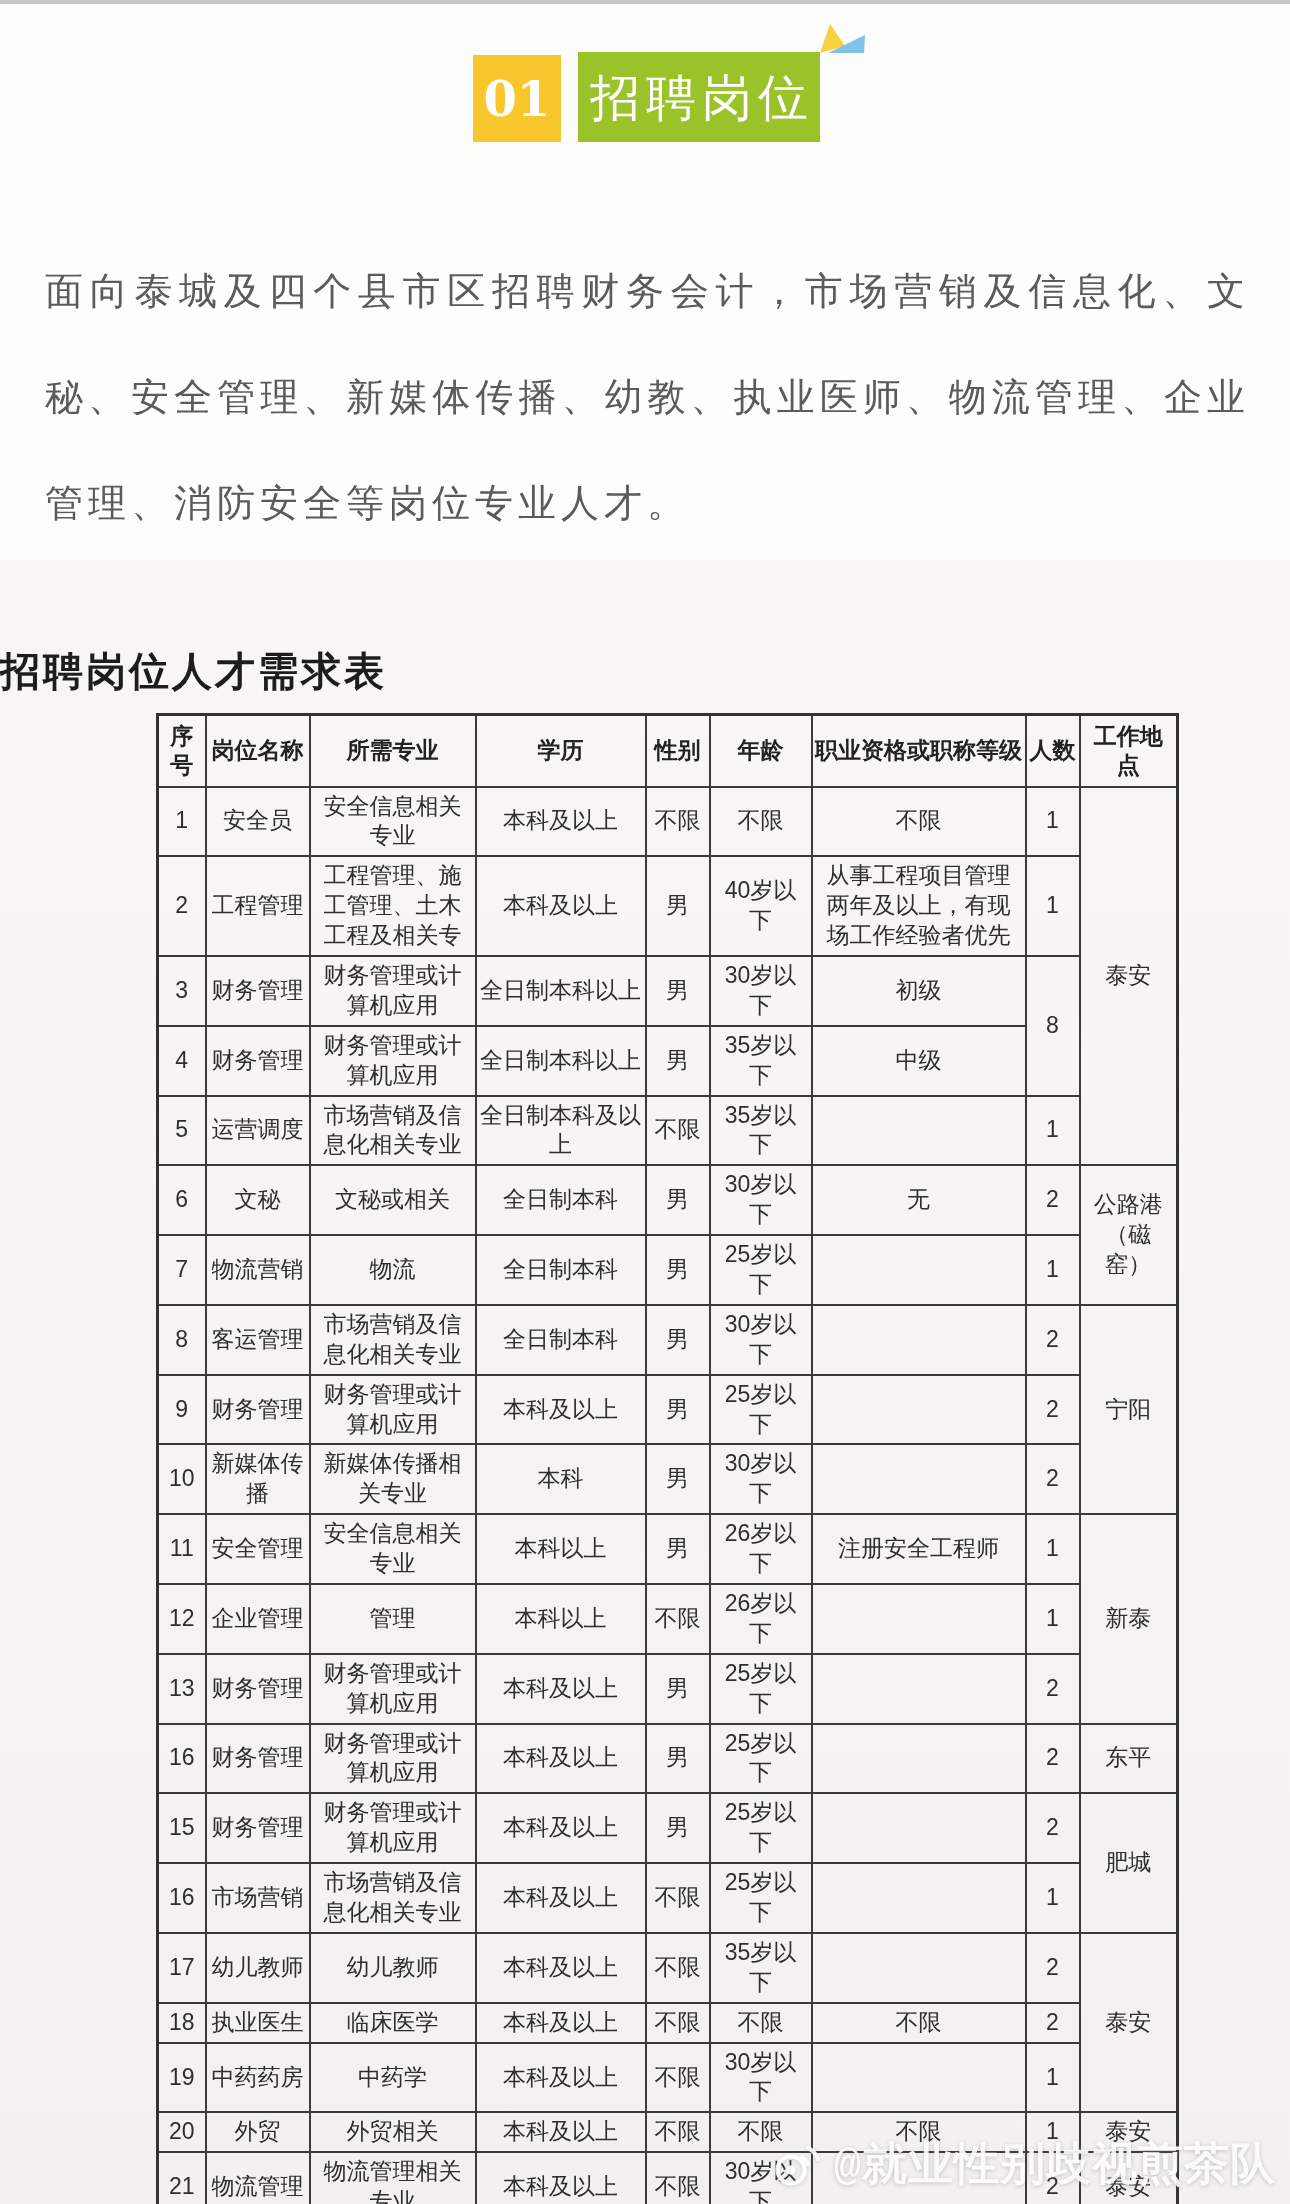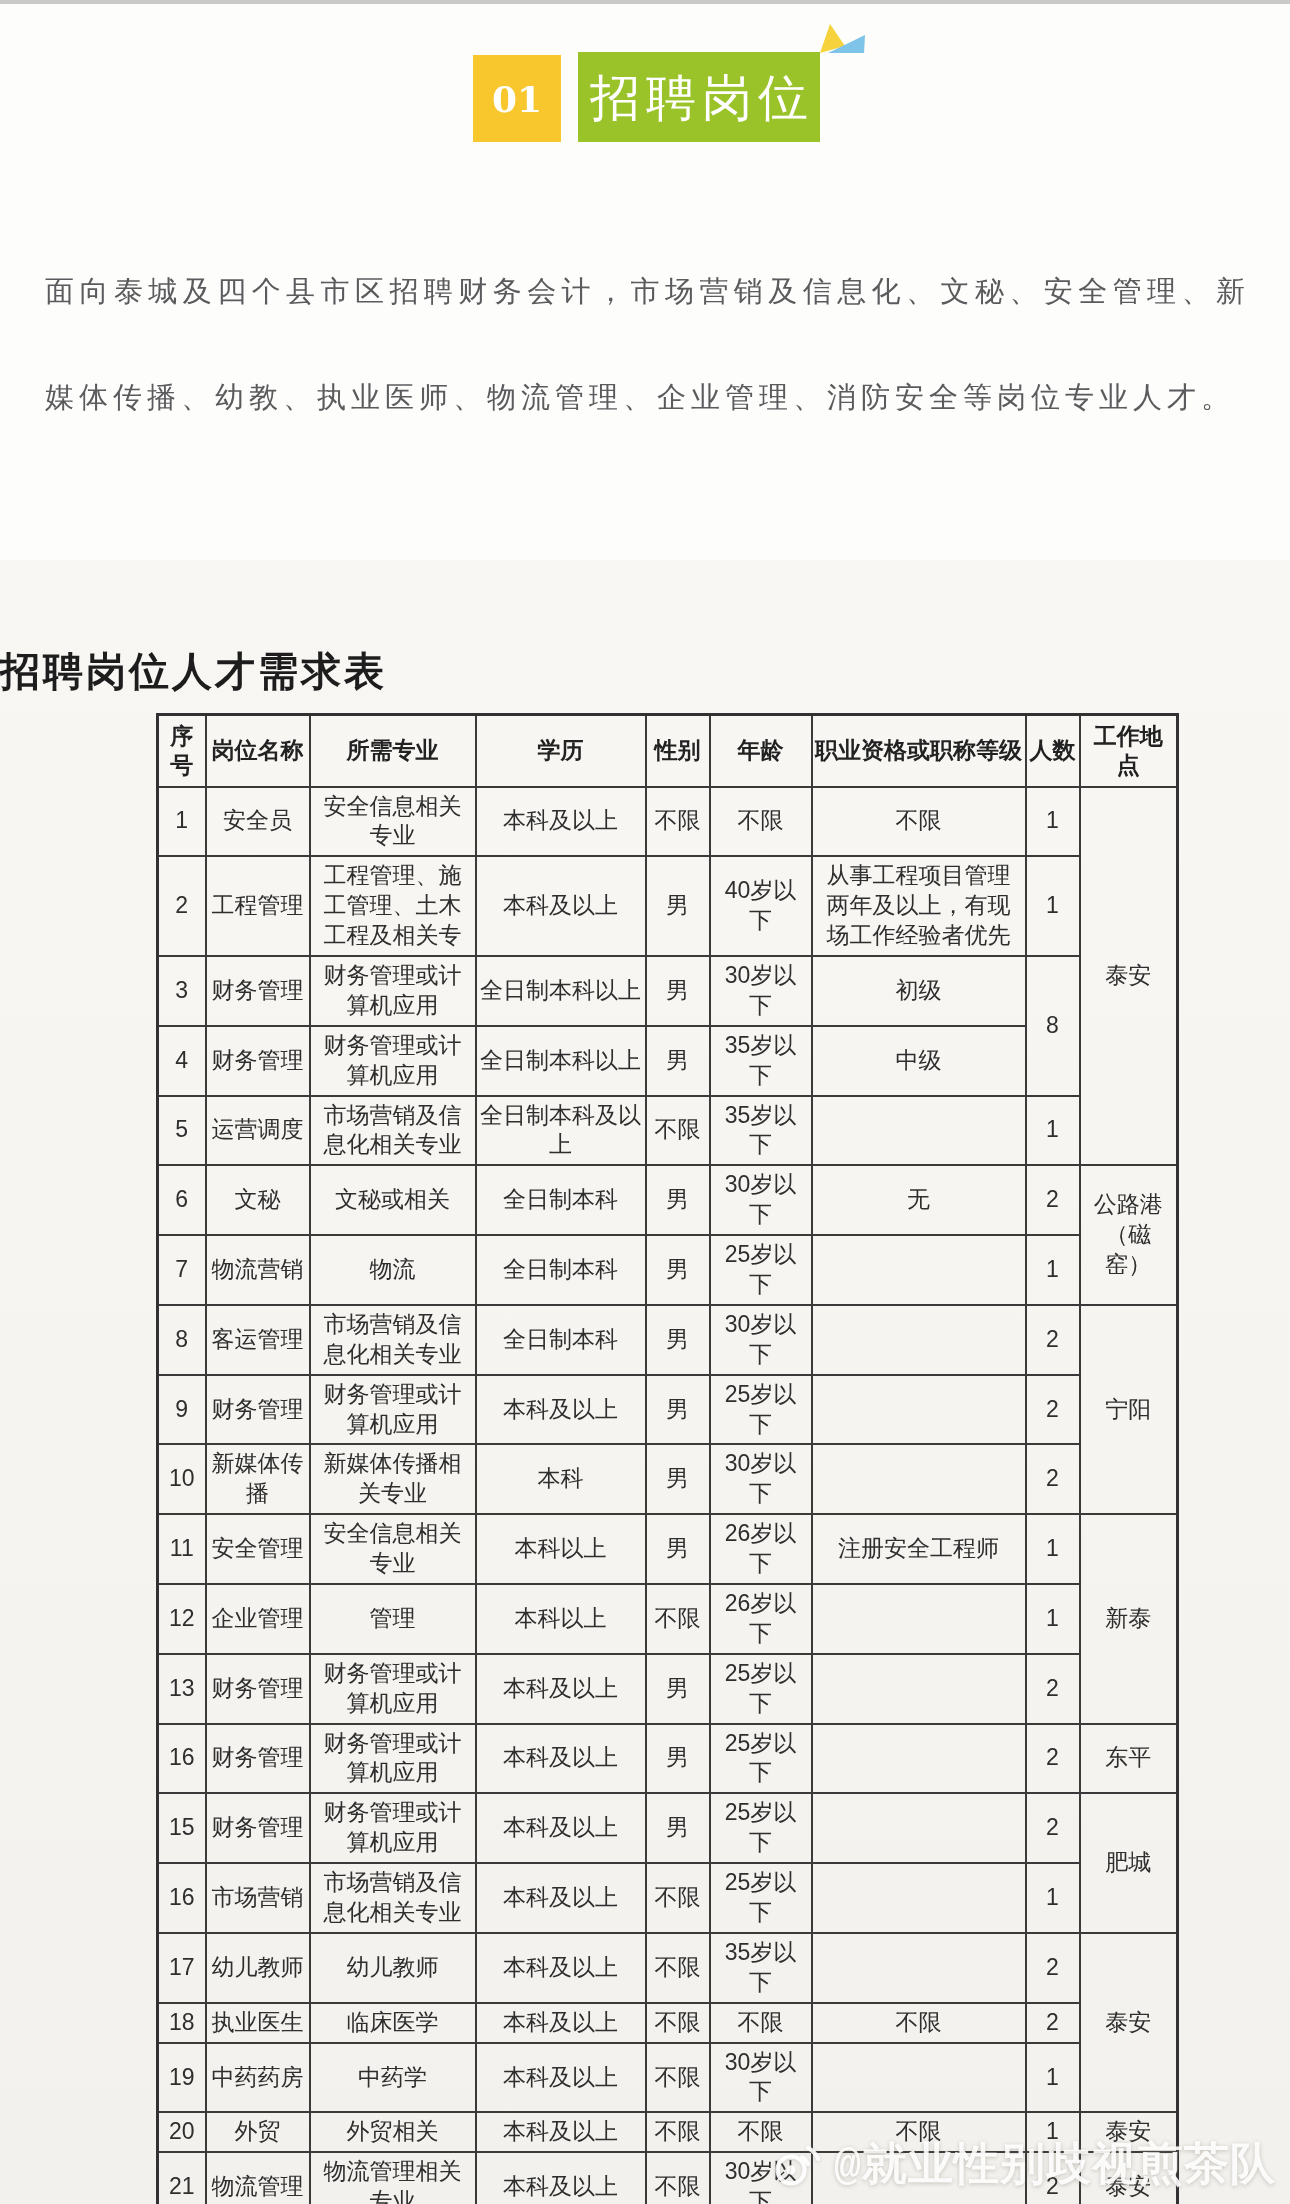--- a/index.html
+++ b/index.html
@@ -7,33 +7,33 @@
     width:1290px;height:2204px;position:relative;overflow:hidden;
     background:#fdfdfc;
     font-family:"Liberation Sans","DejaVu Sans",sans-serif;
   }
   .top-strip{position:absolute;top:0;left:0;width:1290px;height:4px;background:#c9c9c9;}
 
   
   .num-box{
     position:absolute;left:473px;top:55px;width:88px;height:87px;
     background:#f8c72e;color:#ffffff;text-align:center;line-height:89px;
-    font-family:"DejaVu Serif","Liberation Serif",serif;font-weight:bold;font-size:36px;
+    font-family:"DejaVu Serif","Liberation Serif",serif;font-weight:bold;font-size:48px;
   }
   .title-box{
     position:absolute;left:578px;top:52px;width:242px;height:90px;
     background:#9ac32a;color:#ffffff;text-align:center;line-height:92px;
     font-weight:normal;font-size:50px;letter-spacing:6px;text-indent:6px;
   }
   .corner-svg{position:absolute;left:812px;top:20px;}
 
   
   .intro{
     position:absolute;left:45px;top:238px;width:1205px;
-    color:#5b5b5e;font-size:29px;line-height:106px;letter-spacing:5px;
+    color:#5b5b5e;font-size:38px;line-height:106px;letter-spacing:5px;
     text-align:justify;margin:0;
   }
 
   
   .photo{
     position:absolute;left:0;top:560px;width:1290px;height:1644px;
     background:linear-gradient(180deg,#f8f7f4 0%,#f5f4f1 55%,#f2f1ee 100%);
   }
   .table-title{
     margin:84px 0 0 0;text-align:left;color:#1d1d1d;

